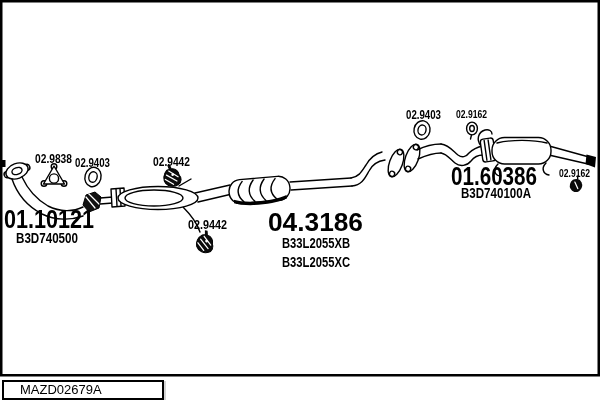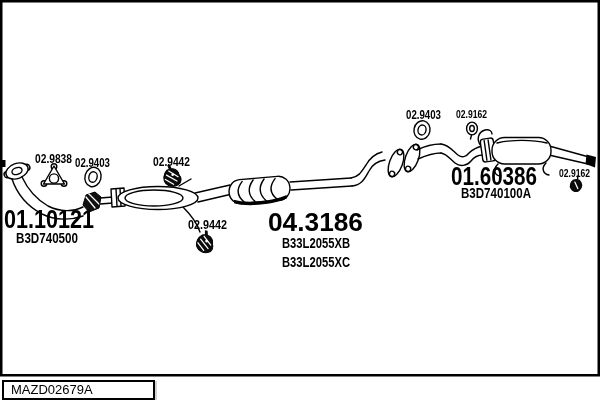--- a/index.html
+++ b/index.html
@@ -16,21 +16,21 @@
   svg text { fill:#000; }
   .t-sm  { font-weight:bold; font-size:13px; }
   .t-sm2 { font-weight:bold; font-size:11.5px; }
   .t-big { font-weight:bold; font-size:25.5px; }
   .t-sub { font-weight:bold; font-size:14px; }
 
   #footer-box {
     position:absolute; left:2px; top:380px; width:142px; height:16px;
     border:2px solid #000; background:#fff;
     box-shadow:0 2px 0 rgba(130,130,130,.55), 2px 1px 0 rgba(130,130,130,.35);
-    font-size:13px; line-height:16px; padding-left:7px; color:#000;
+    font-size:13px; line-height:16px; padding-left:16px; color:#000;
   }
 </style>
 </head>
 <body>
 
 <svg class="stage" width="600" height="378" viewBox="0 0 600 378">
 
   <defs>
     <g id="hangerBlob">
       <path d="M 0,-12 L 1,-8 C 5,-8 8,-4 7.5,0 C 9.5,2.5 8.5,7 5,8.5 C 1,10.5 -5,9.5 -7.5,5 C -9.5,1 -8,-4.5 -4,-7.5 C -2.7,-8 -1.7,-8.2 -1,-8 L -1.7,-12 Z" fill="#0c0c0c" stroke="#000" stroke-width="1"></path>

